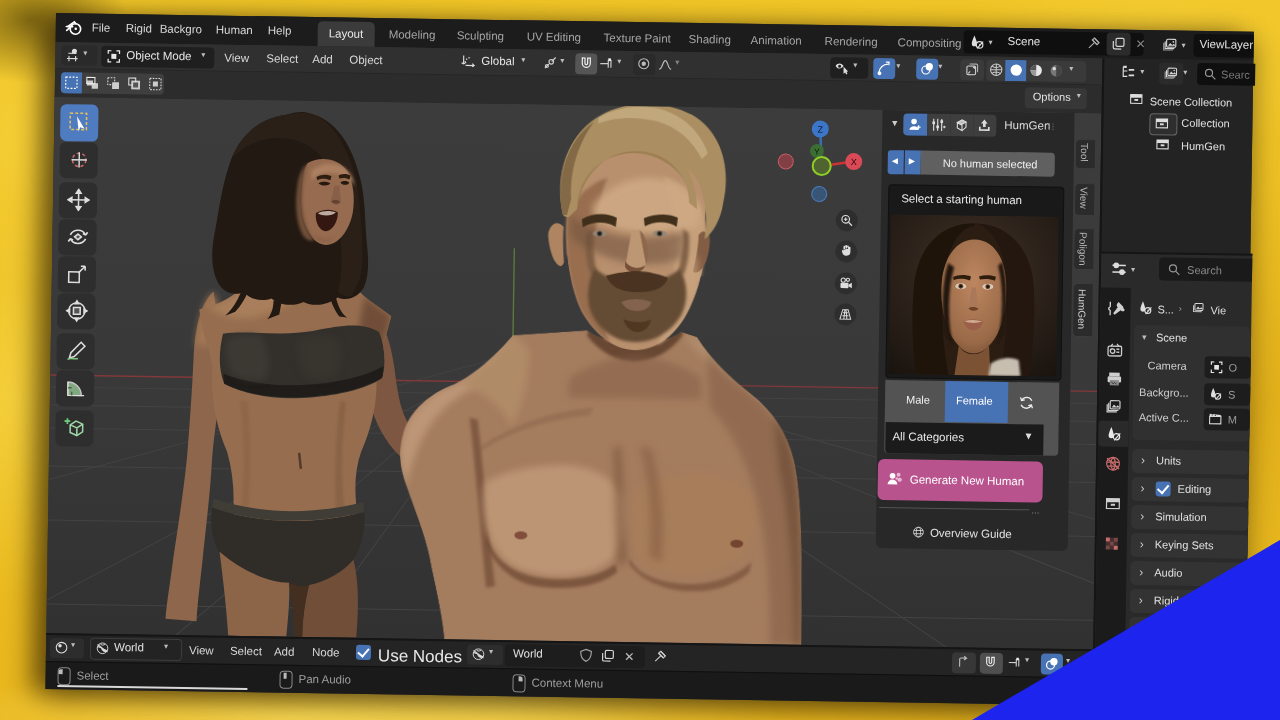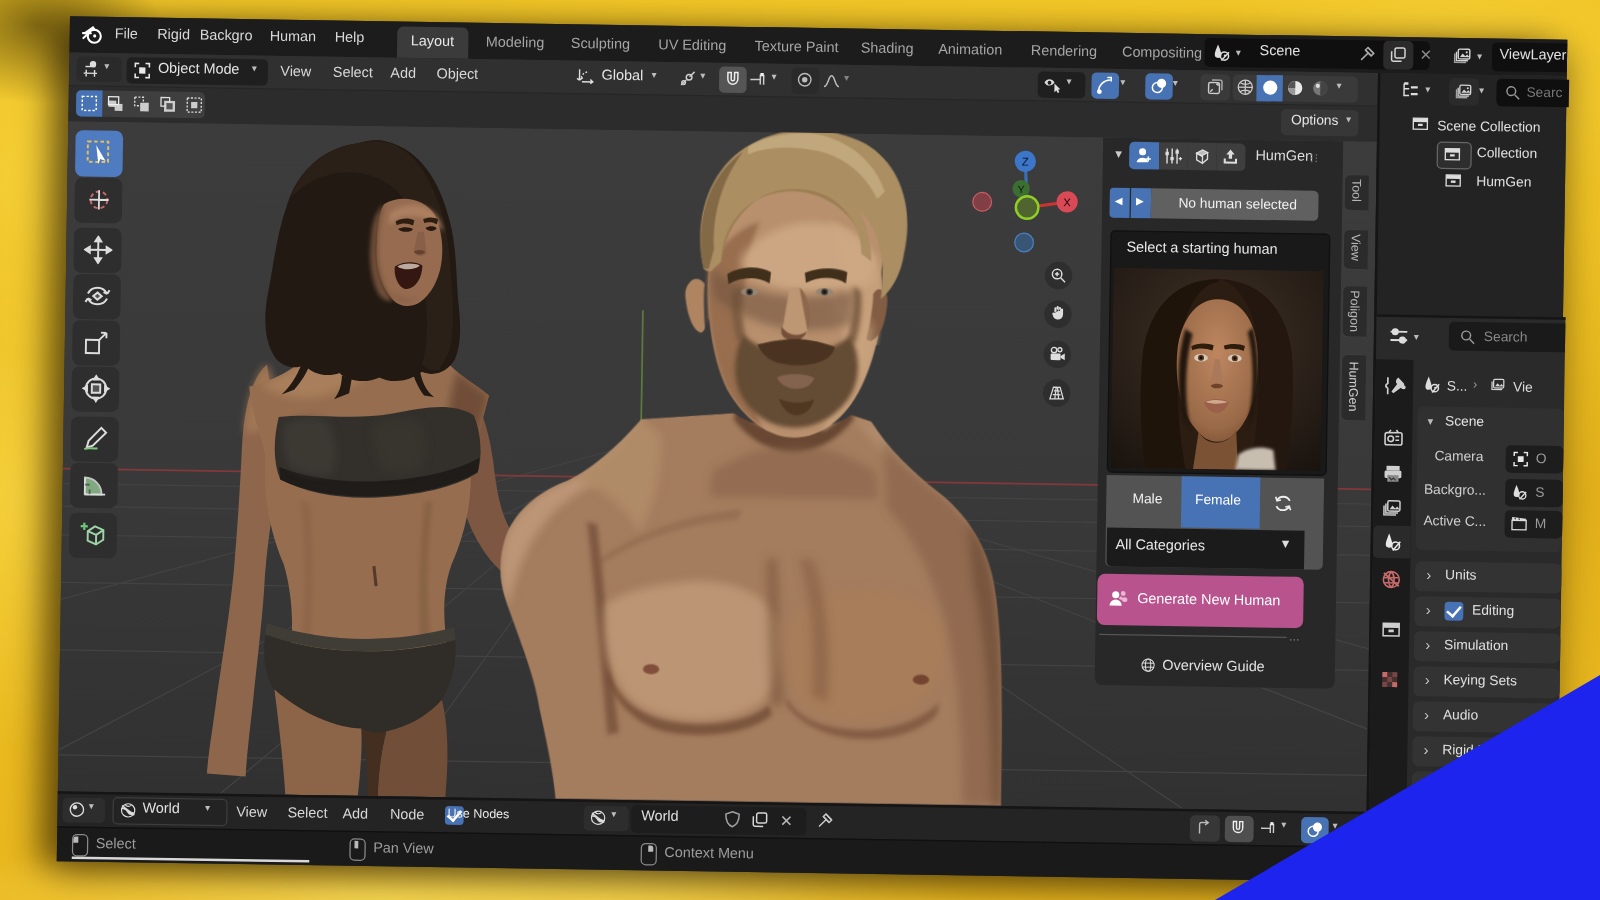--- a/index.html
+++ b/index.html
@@ -670,21 +670,21 @@
         </g>
       </svg>
     <div class="abs" style="left:68px;top:5px;color:#e2e2e2;font-size:11.5px;">World</div>
     <div class="abs ddc" style="left:118px;top:5px">▾</div>
     <div class="menu" style="left:143px;height:26px;line-height:26px;">View</div>
     <div class="menu" style="left:184px;height:26px;line-height:26px;">Select</div>
     <div class="menu" style="left:228px;height:26px;line-height:26px;">Add</div>
     <div class="menu" style="left:266px;height:26px;line-height:26px;">Node</div>
     <div class="abs" style="left:310px;top:5px;width:15px;height:15px;background:#4772b3;border-radius:3px;"></div>
     <div class="abs" style="left:314px;top:6px;width:5px;height:9px;border:solid #fff;border-width:0 2px 2px 0;transform:rotate(40deg);"></div>
-    <div class="abs" style="left:312px;top:6px;color:#e8e8e8;font-size:10px;">Use Nodes</div>
+    <div class="abs" style="left:332px;top:6px;color:#e8e8e8;font-size:17px;">Use Nodes</div>
     <div class="btn" style="left:421px;top:3px;width:36px;height:20px;background:#2d2d2d;"></div>
     <svg class="abs" style="left:425px;top:5px" width="15" height="15" viewBox="0 0 24 24">
         <g fill="none" stroke="#ddd" stroke-width="1.5">
           <circle cx="12" cy="12" r="8.5"></circle>
           <path d="M4 10 C8 8 10 12 12 15 C14 18 17 18 20 15" fill="#ddd"></path>
           <path d="M8 4.5 C10 8 14 7 16 5.5"></path>
           <path d="M4 6 L20 18" stroke-width="1.8"></path>
         </g>
       </svg>
     <div class="abs ddc" style="left:443px;top:5px">▾</div>
@@ -730,21 +730,21 @@
   </div>
   <div class="row" id="sbar">
     <div class="mi" style="left:12px;top:5px;">
         <i style="left:0;top:1px;width:4px;height:5px;border-radius:2px 0 0 0;"></i>
       </div>
     <div class="sbt" style="left:31px;top:7px;">Select</div>
     <div class="abs" style="left:12px;top:23px;width:190px;height:2px;background:#d8d8d8;"></div>
     <div class="mi" style="left:234px;top:5px;">
         <i style="left:3px;top:1px;width:3px;height:6px;"></i>
       </div>
-    <div class="sbt" style="left:253px;top:7px;">Pan View</div>
+    <div class="sbt" style="left:253px;top:7px;">Pan Audio</div>
     <div class="mi" style="left:467px;top:5px;">
         <i style="left:5px;top:1px;width:4px;height:5px;border-radius:0 2px 0 0;"></i>
       </div>
     <div class="sbt" style="left:486px;top:7px;">Context Menu</div>
   </div>
   <div id="rcol">
     <svg class="abs" style="left:16px;top:6px" width="17" height="15" viewBox="0 0 24 22">
         <g stroke="#ddd" stroke-width="1.7" fill="none">
           <path d="M4 3 v14 h6 M4 9 h6"></path>
           <rect x="12" y="6" width="8" height="2.6" fill="#ddd" stroke="none"></rect>

